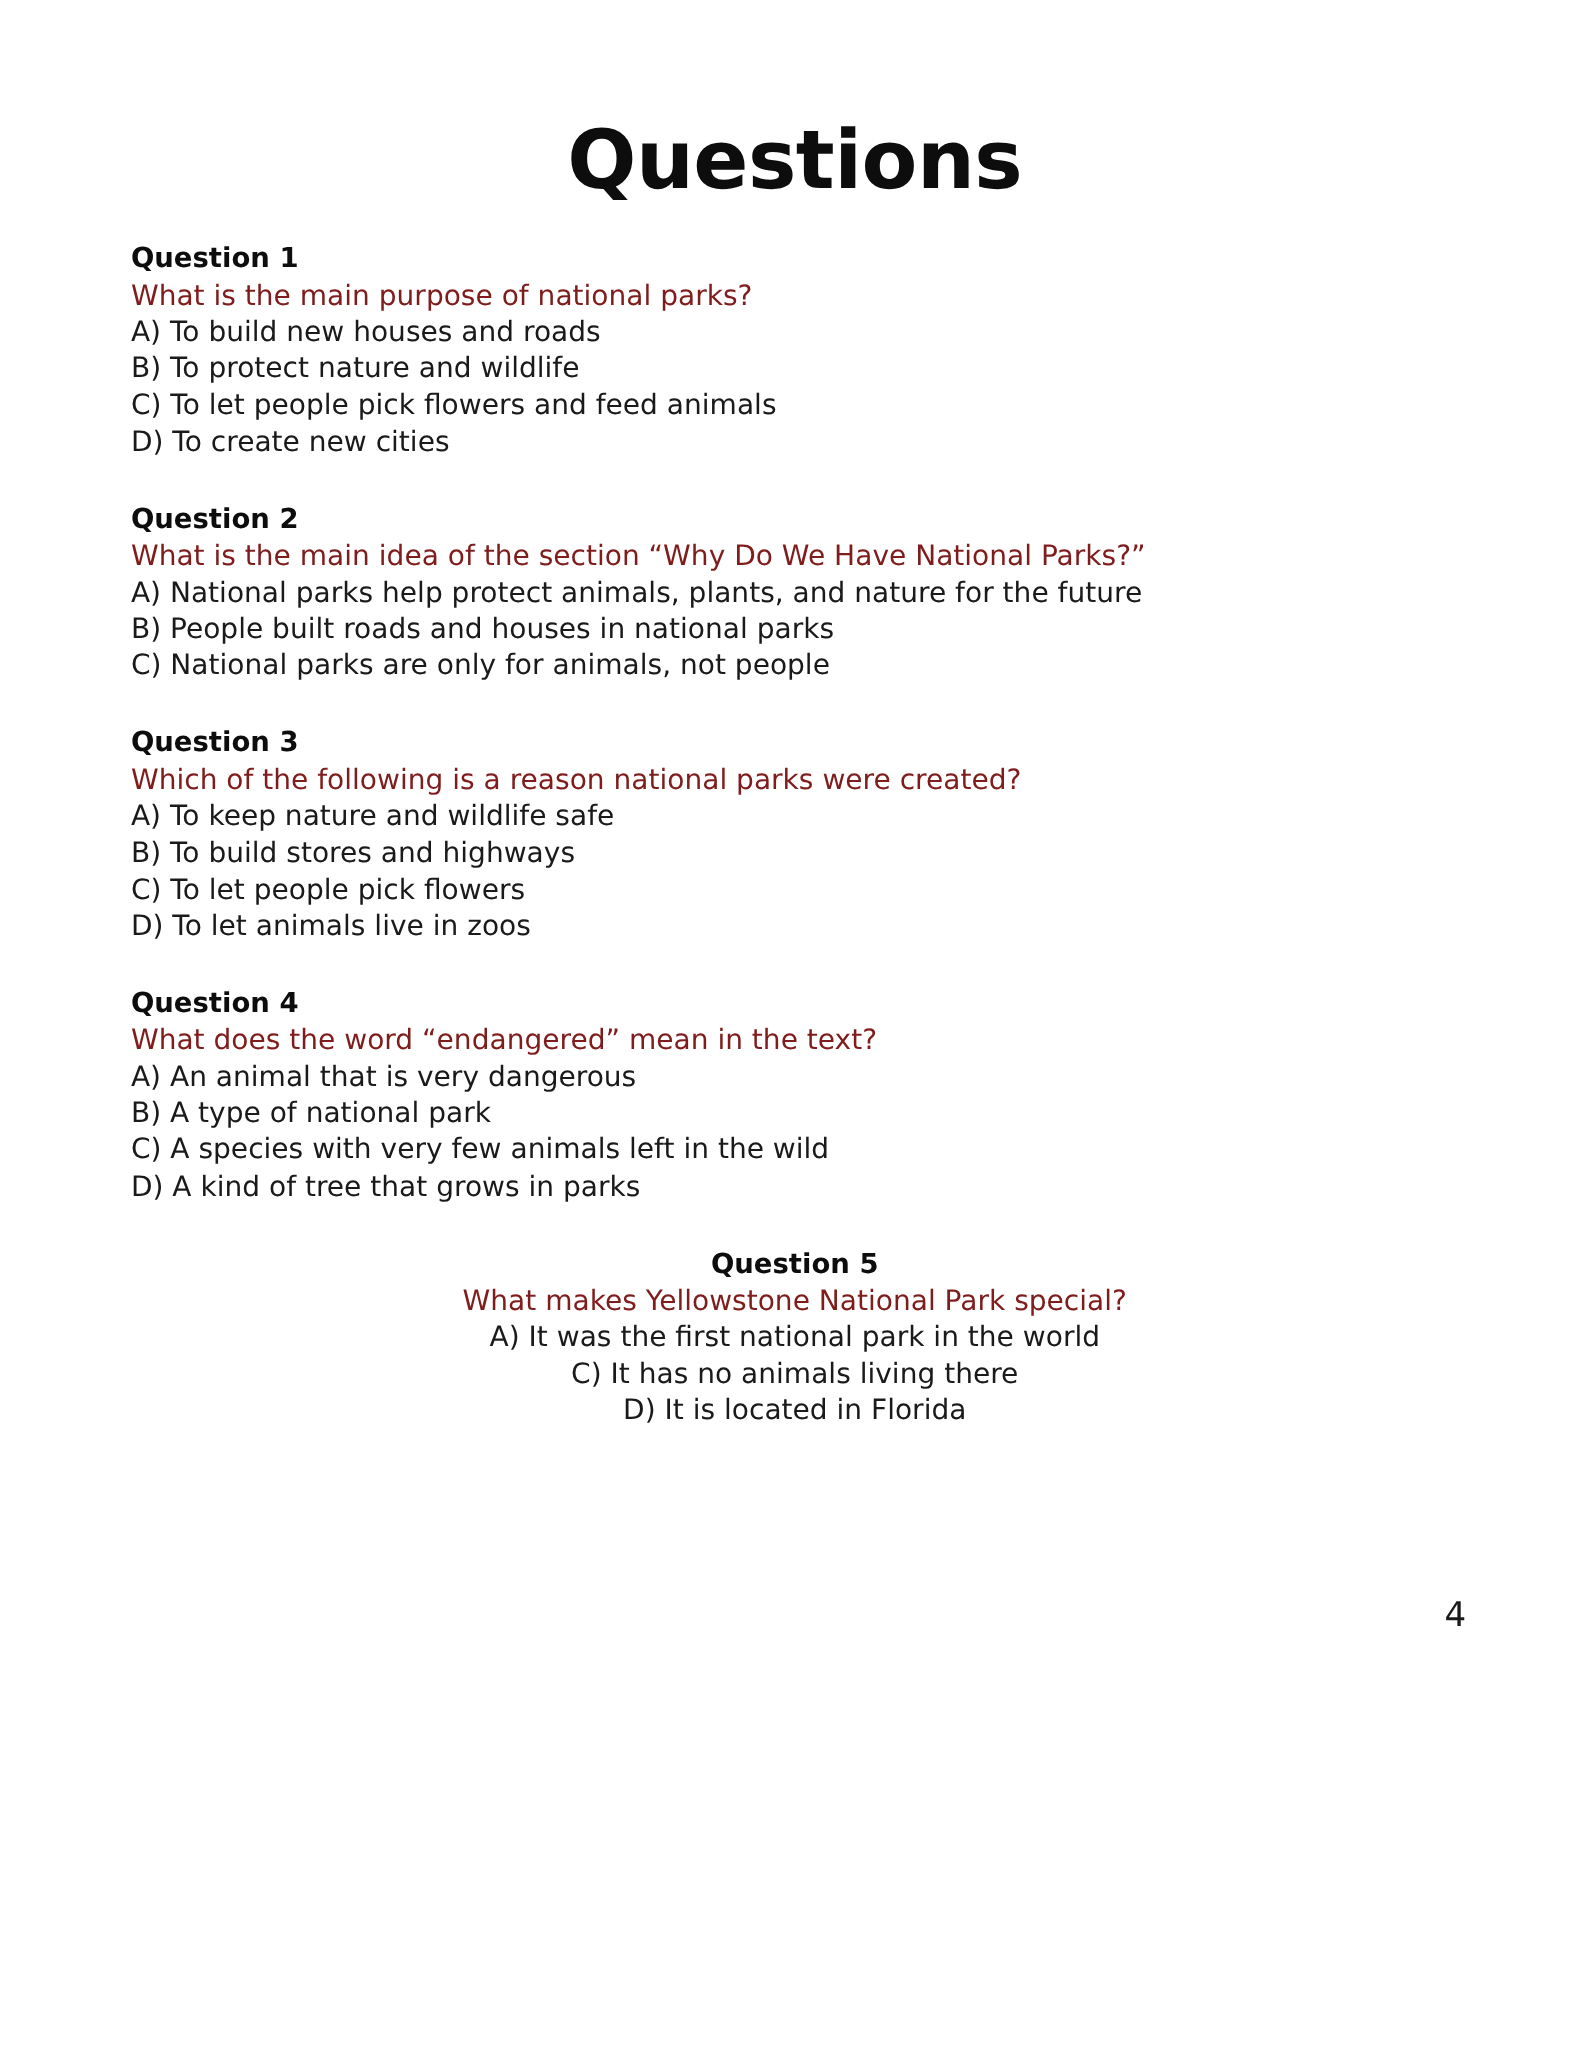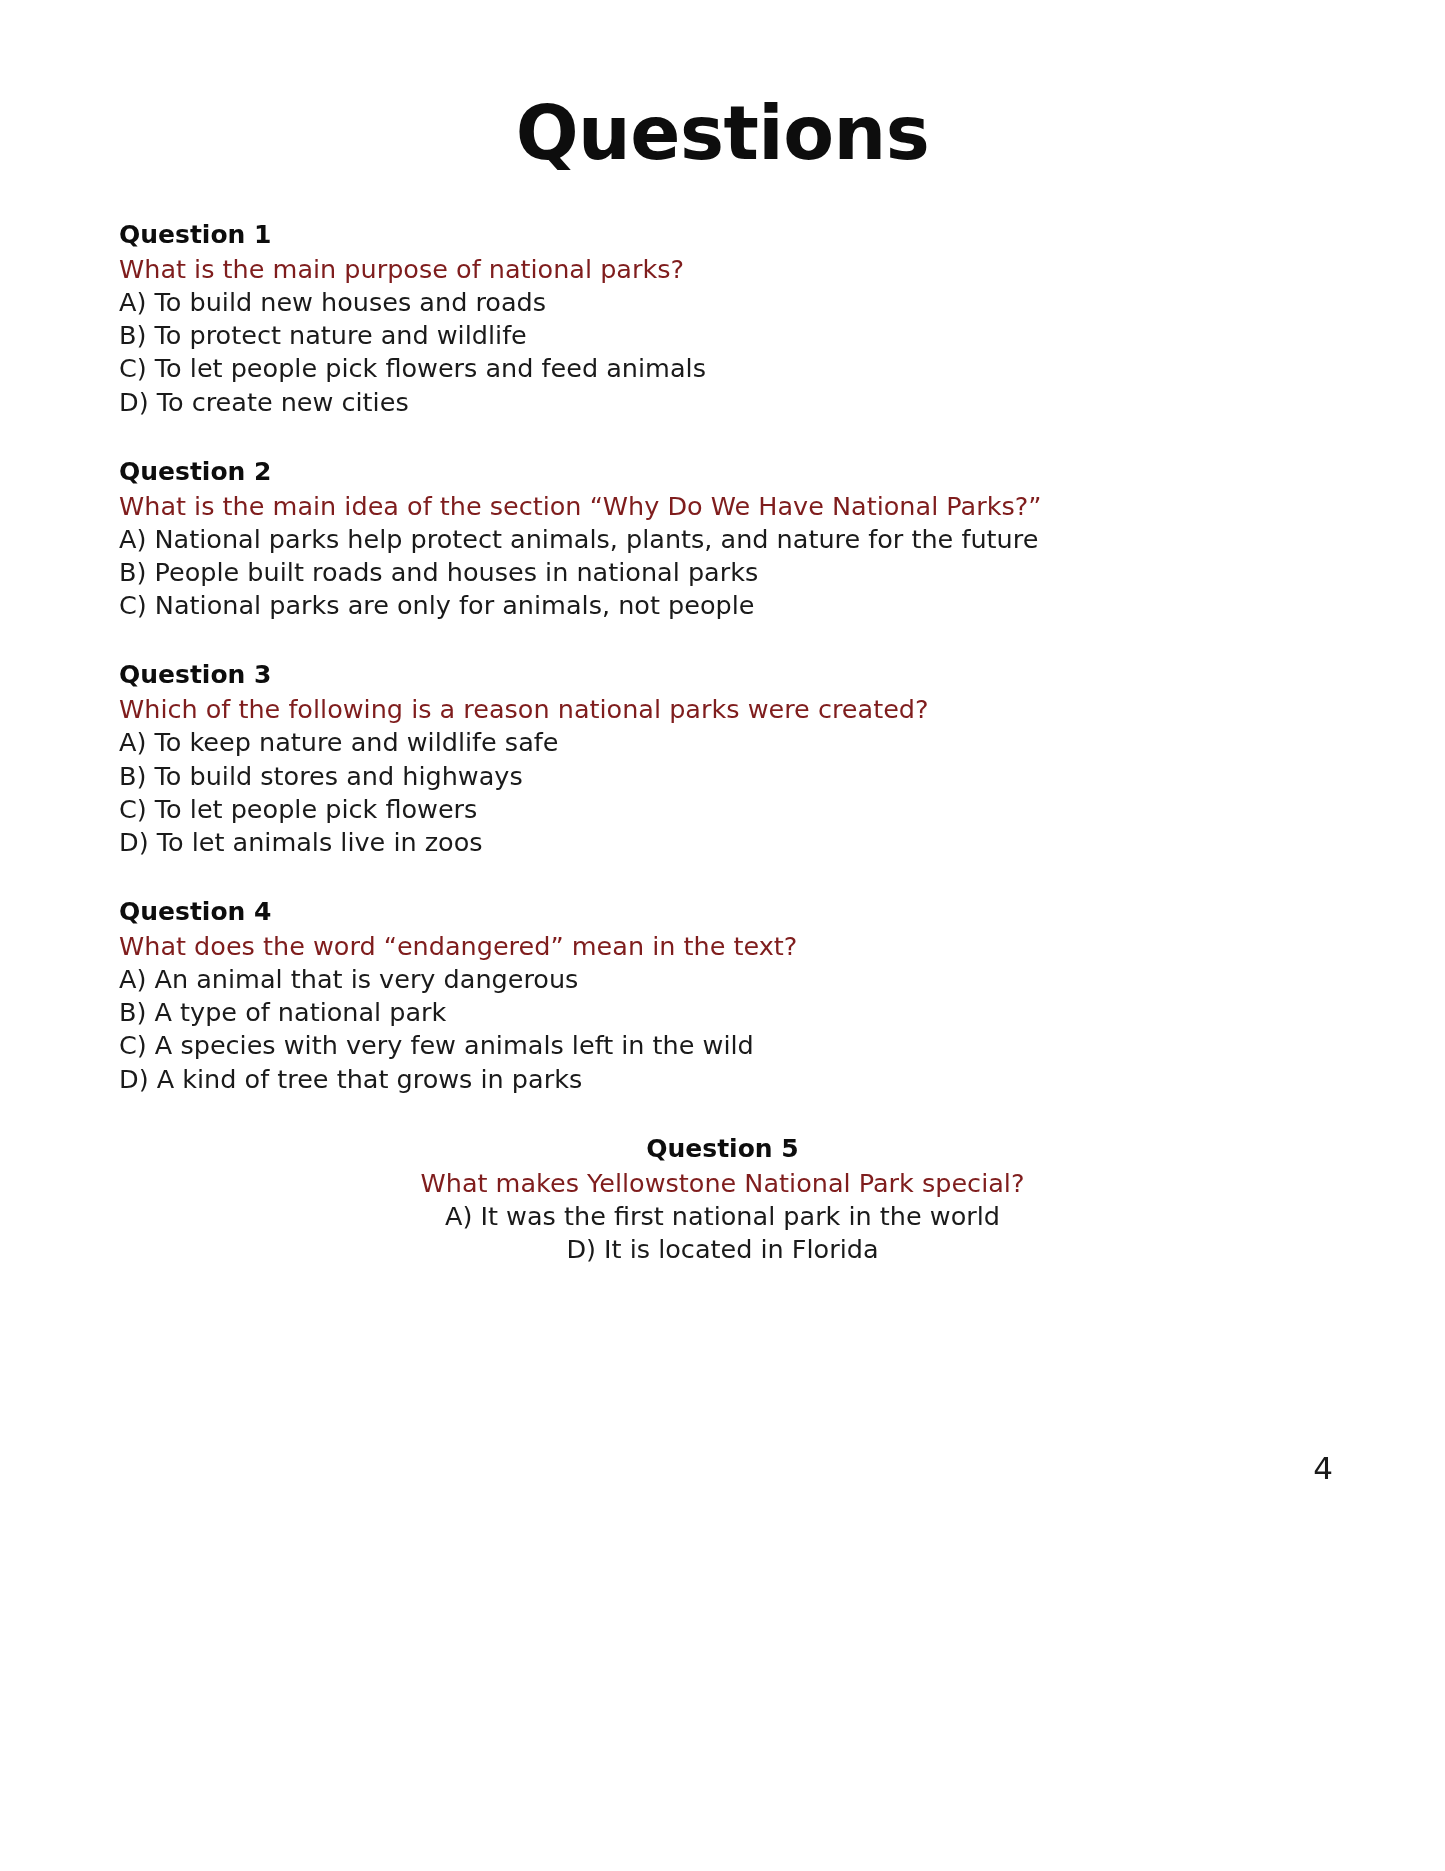--- a/index.html
+++ b/index.html
@@ -18,21 +18,21 @@
     background: #ffffff;
     box-sizing: border-box;
     overflow: hidden;
   }
   .page-title {
     text-align: center;
     font-size: 74px;
     font-weight: 700;
     letter-spacing: -0.5px;
     color: #0d0d0d;
-    margin: 3px;
+    margin: 16px;
     padding-top: 92px;
     line-height: 1.05;
   }
   .content {
     position: absolute;
     left: 119px;
     top: 218px;
     right: 119px;
   }
   .qblock {
@@ -114,20 +114,21 @@
       <p class="qoption">A) An animal that is very dangerous</p>
       <p class="qoption">B) A type of national park</p>
       <p class="qoption">C) A species with very few animals left in the wild</p>
       <p class="qoption">D) A kind of tree that grows in parks</p>
     </div>
 
     <div class="qblock">
       <p class="qheading">Question 5</p>
       <p class="qstem">What makes Yellowstone National Park special?</p>
       <p class="qoption">A) It was the first national park in the world</p>
+      <p class="qoption">C) It has no animals living there</p>
       <p class="qoption">D) It is located in Florida</p>
     </div>
 
   </div>
 
   <div class="page-number">4</div>
 
 </div>
 
 </body></html>

